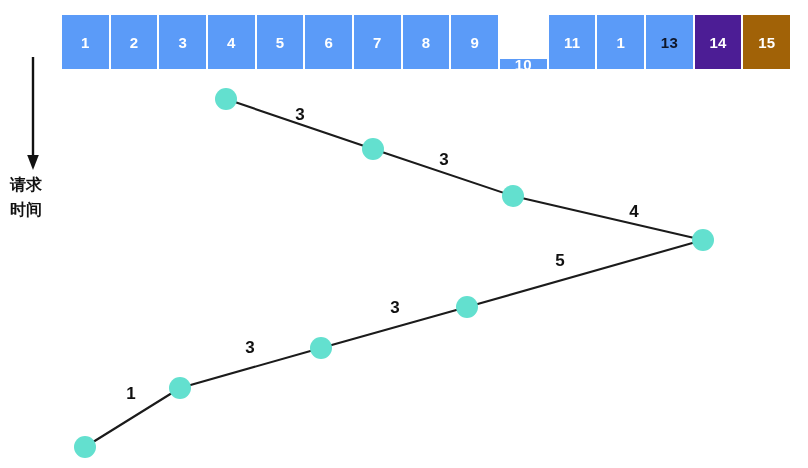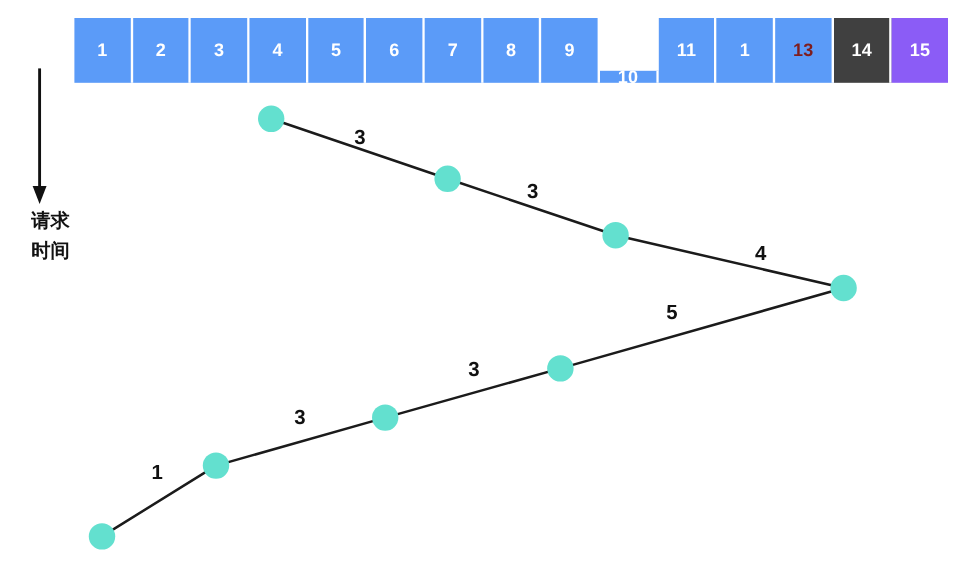--- a/index.html
+++ b/index.html
@@ -49,21 +49,21 @@
   #axis-arrow {
     position: absolute;
     left: 18px;
     top: 55px;
     width: 32px;
     height: 120px;
     overflow: visible;
   }
   #axis-caption {
     position: absolute;
-    left: 26px;
+    left: 10px;
     top: 172px;
     width: 62px;
     color: #111111;
     font-size: 16px;
     font-weight: bold;
     line-height: 25px;
     text-align: left;
     white-space: pre-line;
   }
 
@@ -106,23 +106,23 @@
       <div class="index-cell" style="background: rgb(91, 155, 248); color: rgb(255, 255, 255);">3</div>
       <div class="index-cell" style="background: rgb(91, 155, 248); color: rgb(255, 255, 255);">4</div>
       <div class="index-cell" style="background: rgb(91, 155, 248); color: rgb(255, 255, 255);">5</div>
       <div class="index-cell" style="background: rgb(91, 155, 248); color: rgb(255, 255, 255);">6</div>
       <div class="index-cell" style="background: rgb(91, 155, 248); color: rgb(255, 255, 255);">7</div>
       <div class="index-cell" style="background: rgb(91, 155, 248); color: rgb(255, 255, 255);">8</div>
       <div class="index-cell" style="background: rgb(91, 155, 248); color: rgb(255, 255, 255);">9</div>
       <div class="index-cell" style="background: rgb(91, 155, 248); color: rgb(255, 255, 255); margin-top: 44px;">10</div>
       <div class="index-cell" style="background: rgb(91, 155, 248); color: rgb(255, 255, 255);">11</div>
       <div class="index-cell" style="background: rgb(91, 155, 248); color: rgb(255, 255, 255);">1</div>
-      <div class="index-cell" style="background: rgb(91, 155, 248); color: #7f1d1d;">13</div>
-      <div class="index-cell" style="background: #404040; color: rgb(255, 255, 255);">14</div>
-      <div class="index-cell" style="background: #8b5cf6; color: rgb(255, 255, 255);">15</div>
+      <div class="index-cell" style="background: rgb(91, 155, 248); color: #0f172a;">13</div>
+      <div class="index-cell" style="background: #4c1d95; color: rgb(255, 255, 255);">14</div>
+      <div class="index-cell" style="background: #a16207; color: rgb(255, 255, 255);">15</div>
     </div>
 
   <svg id="axis-arrow" viewBox="0 0 32 120">
     <line x1="15" y1="2" x2="15" y2="102" stroke="#111111" stroke-width="2.4"></line>
     <polygon points="15,115 9.2,100 20.8,100" fill="#111111"></polygon>
   </svg>
 
   <div id="axis-caption">请求
 时间</div>
 

